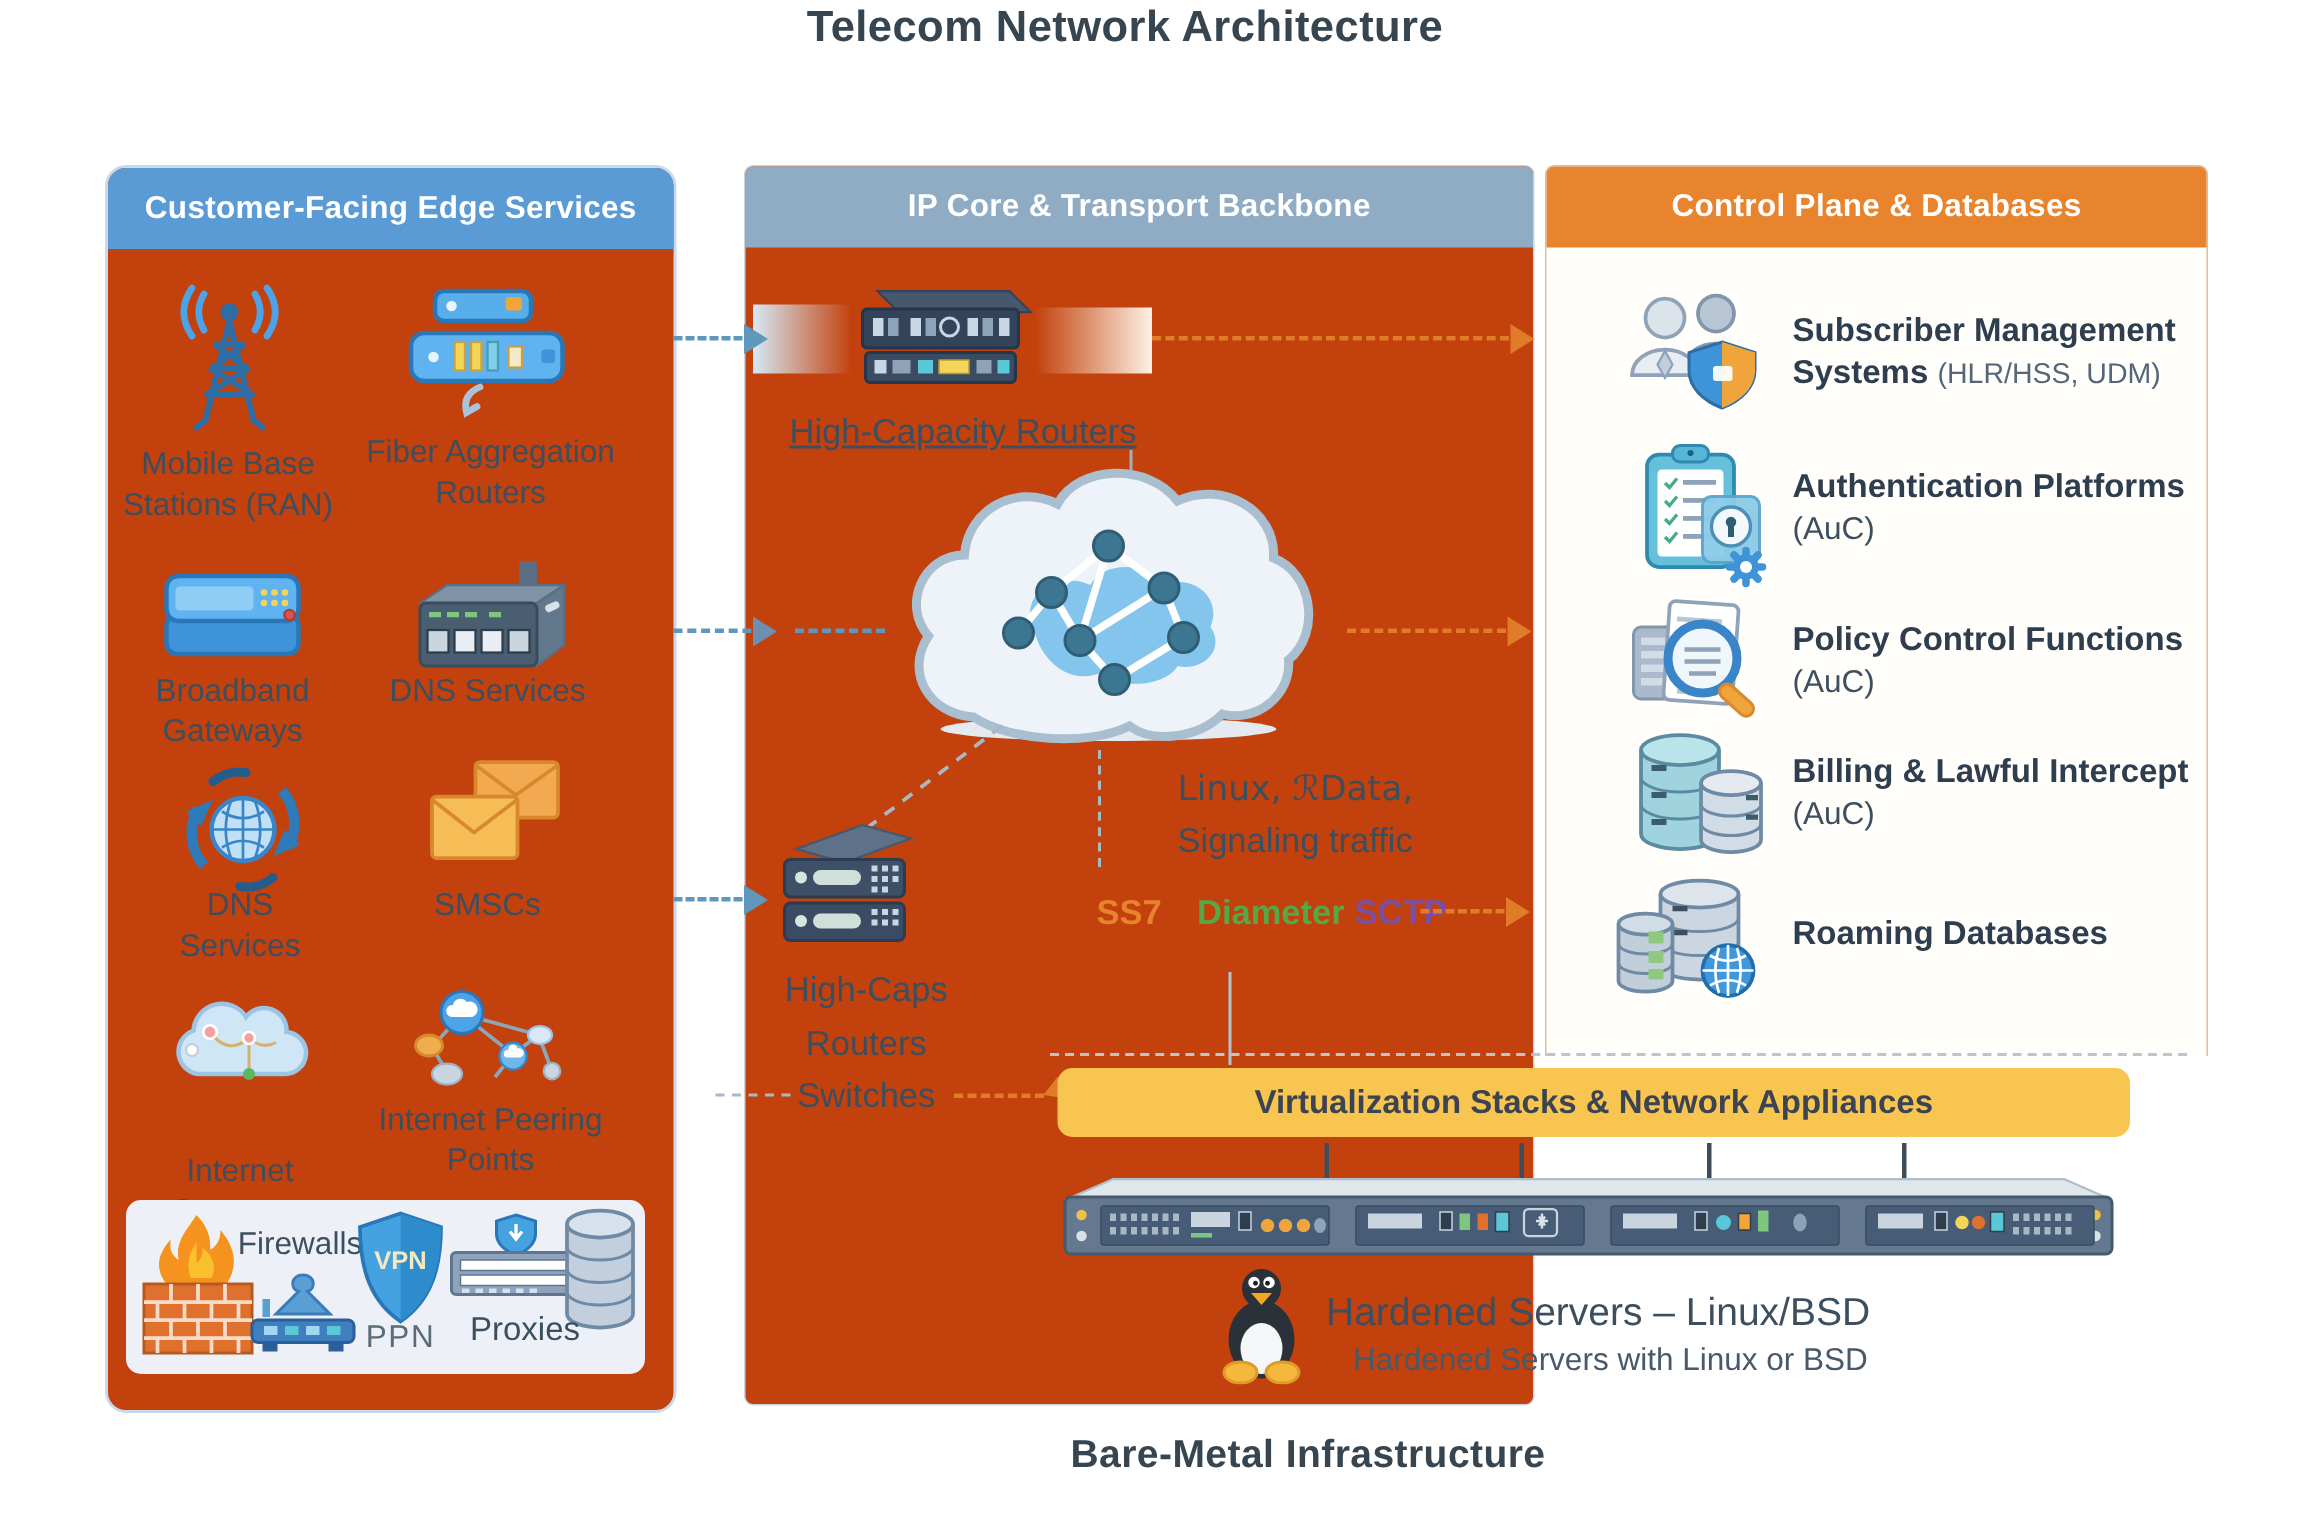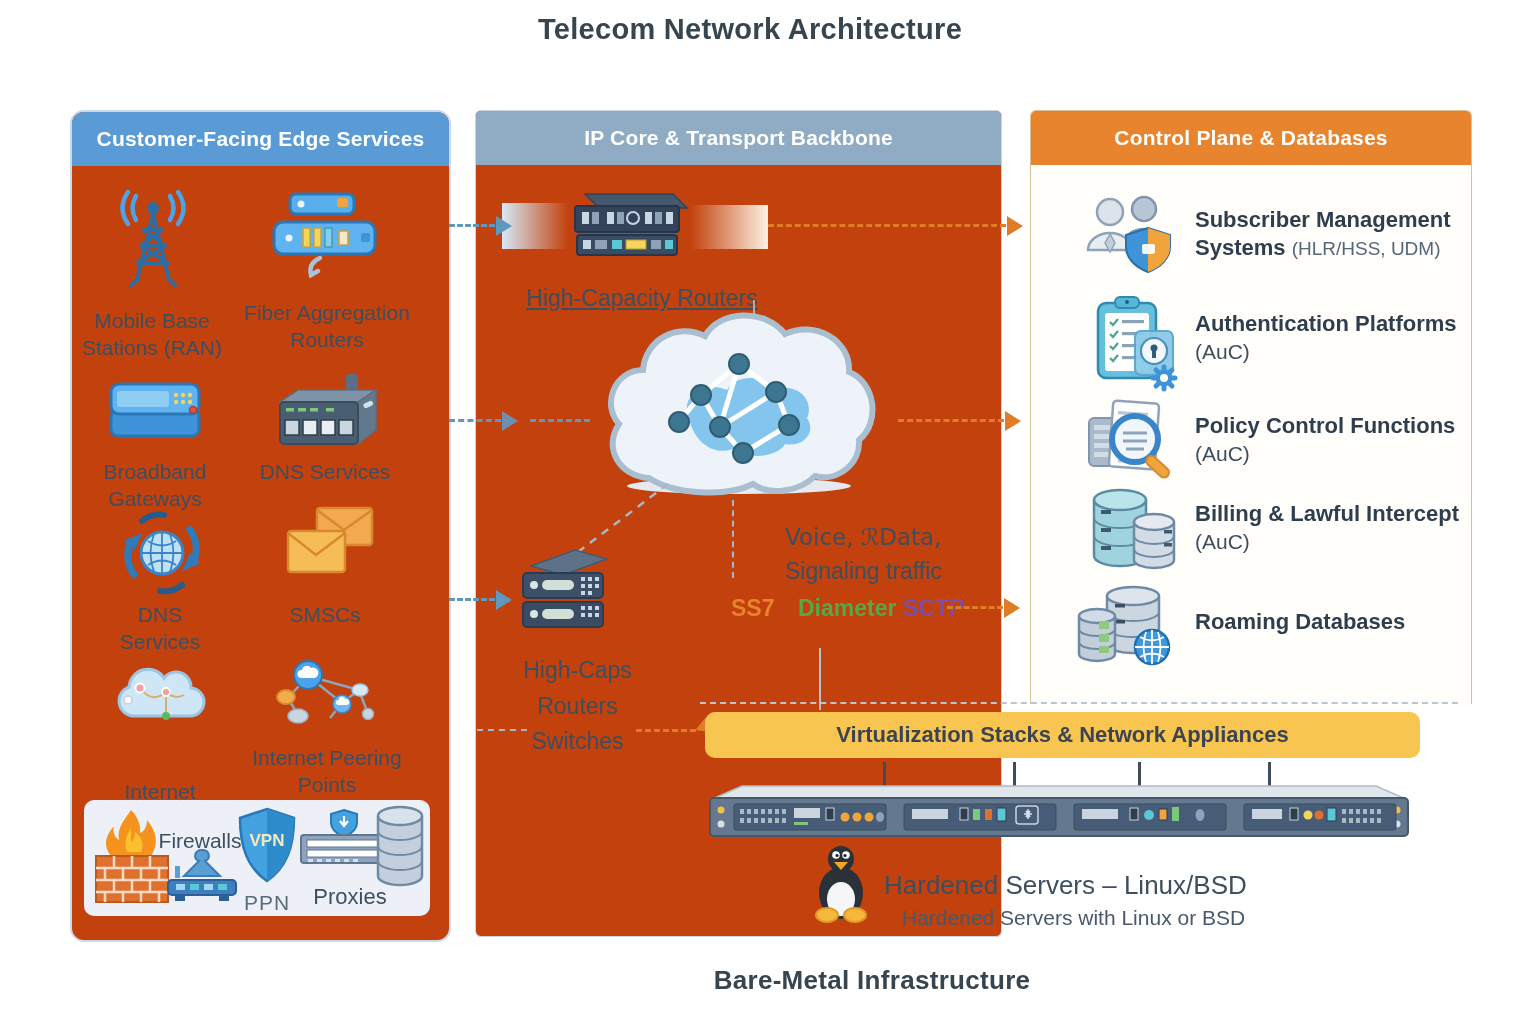--- a/index.html
+++ b/index.html
@@ -2,21 +2,21 @@
 <html><head>
 <meta charset="utf-8">
 <style>
   html,body{margin:0;padding:0;background:#ffffff;}
   .stage{position:relative;width:1536px;height:1024px;background:#ffffff;
          font-family:"Liberation Sans","DejaVu Sans",sans-serif;color:#3d4f5f;overflow:hidden;}
   .abs{position:absolute;}
   .panel{position:absolute;background:#c2410c;}
   .panel-header{position:absolute;left:0;top:0;right:0;height:54px;display:flex;align-items:center;justify-content:center;
                 color:#ffffff;font-size:21px;font-weight:600;letter-spacing:.2px;}
-  .lbl{position:absolute;color:#3d4f5f;text-align:center;line-height:1.3;font-size:21px;margin-top:11px;}
+  .lbl{position:absolute;color:#3d4f5f;text-align:center;line-height:1.3;font-size:21px;}
   .dash-blue{position:absolute;height:0;border-top:3px dashed #5f97bd;}
   .ah-blue{position:absolute;width:0;height:0;border-left:16px solid #5f97bd;border-top:10px solid transparent;border-bottom:10px solid transparent;}
   .dash-orange{position:absolute;height:0;border-top:3.5px dashed #E07B28;}
   .ah-orange{position:absolute;width:0;height:0;border-left:16px solid #E07B28;border-top:10px solid transparent;border-bottom:10px solid transparent;}
   .dash-gray{position:absolute;height:0;border-top:2.5px dashed #a9b8c6;}
   .vline{position:absolute;width:0;border-left:2px solid #b3c2cf;}
   .vdash{position:absolute;width:0;border-left:2.5px dashed #a9b8c6;}
   .tick{position:absolute;width:3px;background:#3f4c59;}
   .ctrl-item-text{position:absolute;width:272px;font-size:22px;font-weight:700;color:#2f3e4e;line-height:1.25;}
   .ctrl-sub{font-weight:400;color:#55667a;font-size:19px;}
@@ -204,21 +204,21 @@
   </div>
   <div class="abs" style="left:374px;top:804px;">
     <svg width="52" height="84" viewBox="0 0 52 84">
       <path d="M4 12 v60 a22 9 0 0 0 44 0 v-60" fill="#c3cfdc" stroke="#6f8aa5" stroke-width="2.5"></path>
       <ellipse cx="26" cy="12" rx="22" ry="9" fill="#d8e2ec" stroke="#6f8aa5" stroke-width="2.5"></ellipse>
       <path d="M4 27 a22 9 0 0 0 44 0 M4 42 a22 9 0 0 0 44 0 M4 57 a22 9 0 0 0 44 0" fill="none" stroke="#6f8aa5" stroke-width="2"></path>
     </svg>
   </div>
   <div class="lbl" style="left:300px;top:872px;width:100px;font-size:22px;">Proxies</div>
 
-  <div class="panel" style="left:475px;top:110px;width:525px;height:825px;border:1.5px solid #ccd6de;border-radius:6px;">
+  <div class="panel" style="left:496px;top:110px;width:525px;height:825px;border:1.5px solid #ccd6de;border-radius:6px;">
     <div class="panel-header" style="background:#8FACC4;border-radius:5px 5px 0 0;">IP Core &amp; Transport Backbone</div>
   </div>
 
   <div class="abs" style="left:502px;top:203px;width:66px;height:46px;background:linear-gradient(90deg,#d6e9f7,rgba(214,233,247,0));"></div>
   <div class="abs" style="left:690px;top:205px;width:78px;height:44px;background:linear-gradient(270deg,#fdf1e3,rgba(253,241,227,0));"></div>
 
   <div class="abs" style="left:565px;top:190px;">
     <svg width="125" height="70" viewBox="0 0 125 70">
       <polygon points="20,4 108,4 122,18 34,18" fill="#46586e" stroke="#32435a" stroke-width="1.5"></polygon>
       <rect x="10" y="16" width="104" height="26" rx="3" fill="#32435a" stroke="#26354a" stroke-width="2"></rect>
@@ -295,21 +295,21 @@
           <rect x="73" y="60" width="4" height="4"></rect>
           <rect x="80" y="60" width="4" height="4"></rect>
         <rect x="66" y="67" width="4" height="4"></rect>
           <rect x="73" y="67" width="4" height="4"></rect>
           <rect x="80" y="67" width="4" height="4"></rect>
       </g>
     </svg>
   </div>
   <div class="lbl" style="left:505px;top:642px;width:145px;font-size:23px;line-height:1.55;">High-Caps Routers Switches</div>
 
-  <div class="lbl" style="left:785px;top:512px;width:220px;font-size:23px;text-align:left;font-family:'DejaVu Sans','Liberation Sans',sans-serif;">Voice, ℛData,</div>
+  <div class="lbl" style="left:785px;top:512px;width:220px;font-size:23px;text-align:left;font-family:'DejaVu Sans','Liberation Sans',sans-serif;">Linux, ℛData,</div>
   <div class="lbl" style="left:785px;top:546px;width:220px;font-size:23px;text-align:left;">Signaling traffic</div>
 
   <div class="proto" style="left:712px;top:595px;color:#E8832D;">SS7</div>
   <div class="proto" style="left:779px;top:595px;color:#56A847;">Diameter</div>
   <div class="proto" style="left:884px;top:595px;color:#7B4FA6;">SCTP</div>
 
   <div class="vline" style="left:819px;top:648px;height:62px;"></div>
 
   <div class="dash-blue" style="left:449px;top:224px;width:46px;"></div>
   <div class="ah-blue" style="left:496px;top:216px;"></div>

